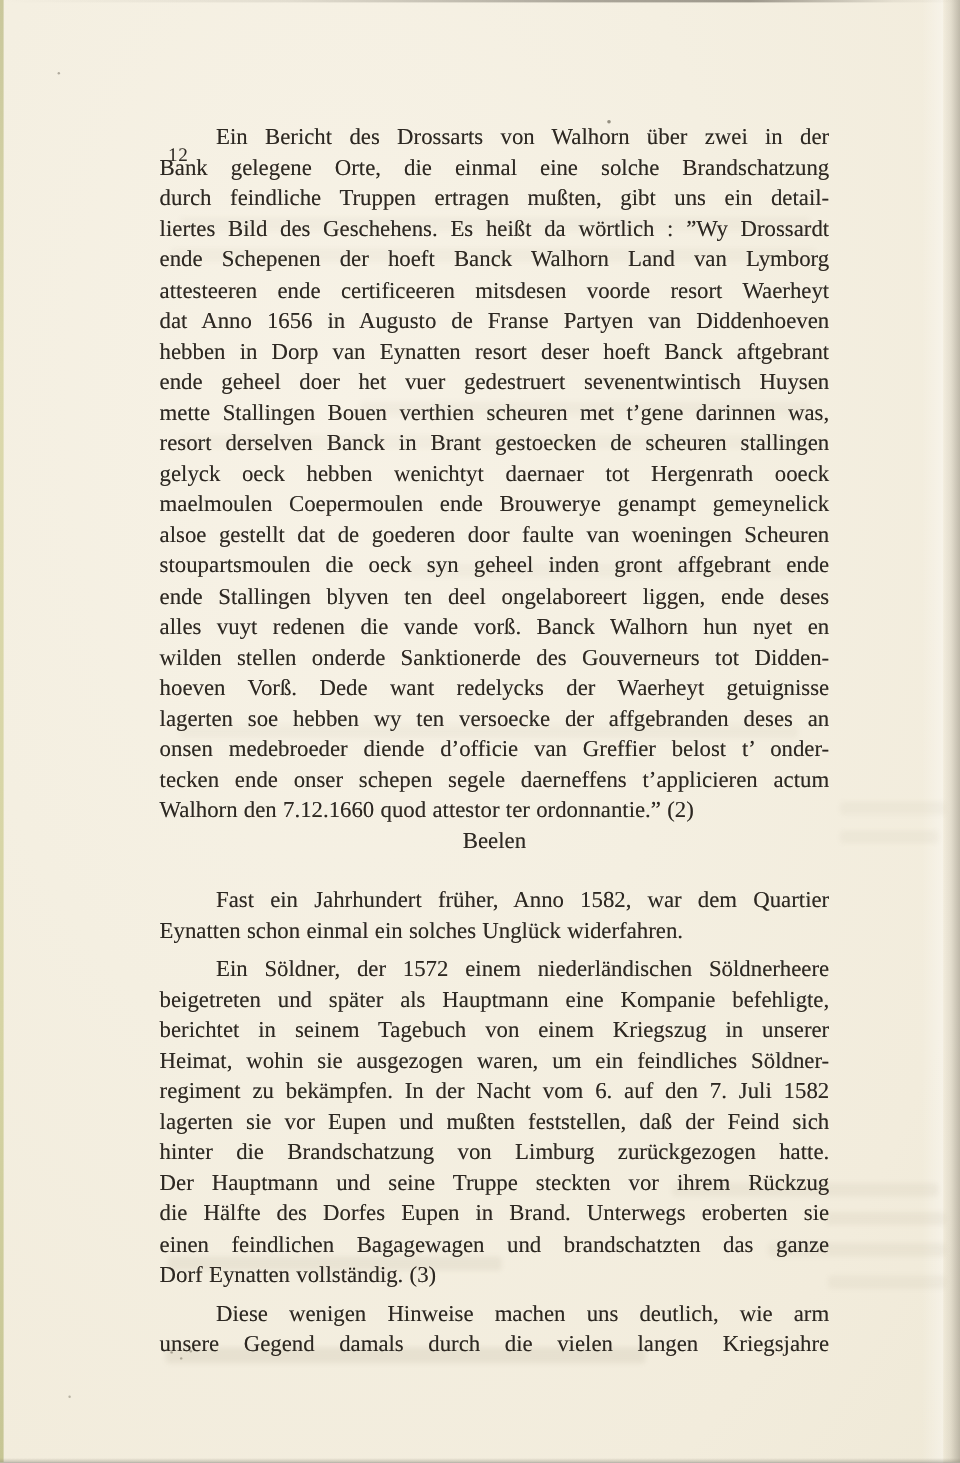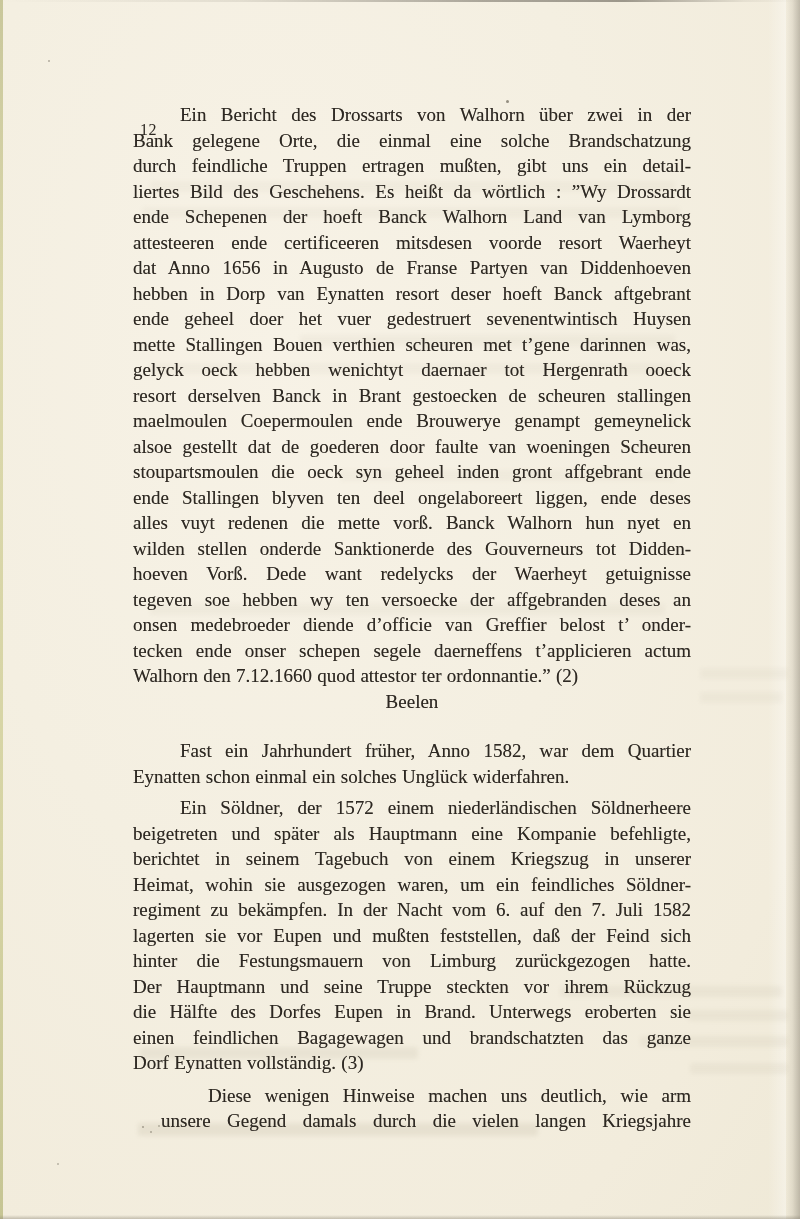--- a/index.html
+++ b/index.html
@@ -33,21 +33,21 @@
     position:absolute; left:133px; top:102px; width:558px;
     font-size:19px; line-height:25.5px;
     text-shadow: 0 0 0.4px rgba(45,40,34,0.45);
   }
   .para .line { text-align:justify; text-align-last:justify; word-spacing:0.5px; }
   .para .line.first { text-indent:47px; }
   .para .line.last  { text-align-last:left; }
   .attribution { text-align:center; }
   .m-p1 { margin-top:24px; }
   .m-p2 { margin-top:6px; }
-  .m-p3 { margin-top:7px;margin-left:28px; }
+  .m-p3 { margin-top:7px; }
 
   
   .ghost { position:absolute; background:#93886e; filter:blur(2px); border-radius:3px; }
   
   .speck { position:absolute; background:#5f594c; border-radius:50%; }
 </style>
 </head>
 <body>
 
 <div class="page">
@@ -87,47 +87,47 @@
         <div class="line first">Ein Bericht des Drossarts von Walhorn über zwei in der</div>
         <div class="line">Bank gelegene Orte, die einmal eine solche Brandschatzung</div>
         <div class="line">durch feindliche Truppen ertragen mußten, gibt uns ein detail-</div>
         <div class="line">liertes Bild des Geschehens. Es heißt da wörtlich : ”Wy Drossardt</div>
         <div class="line">ende Schepenen der hoeft Banck Walhorn Land van Lymborg</div>
         <div class="line">attesteeren ende certificeeren mitsdesen voorde resort Waerheyt</div>
         <div class="line">dat Anno 1656 in Augusto de Franse Partyen van Diddenhoeven</div>
         <div class="line">hebben in Dorp van Eynatten resort deser hoeft Banck aftgebrant</div>
         <div class="line">ende geheel doer het vuer gedestruert sevenentwintisch Huysen</div>
         <div class="line">mette Stallingen Bouen verthien scheuren met t’gene darinnen was,</div>
+        <div class="line">resort derselven Banck in Brant gestoecken de scheuren stallingen</div>
         <div class="line">gelyck oeck hebben wenichtyt daernaer tot Hergenrath ooeck</div>
-        <div class="line">resort derselven Banck in Brant gestoecken de scheuren stallingen</div>
         <div class="line">maelmoulen Coepermoulen ende Brouwerye genampt gemeynelick</div>
         <div class="line">alsoe gestellt dat de goederen door faulte van woeningen Scheuren</div>
         <div class="line">stoupartsmoulen die oeck syn geheel inden gront affgebrant ende</div>
         <div class="line">ende Stallingen blyven ten deel ongelaboreert liggen, ende deses</div>
-        <div class="line">alles vuyt redenen die mette vorß. Banck Walhorn hun nyet en</div>
+        <div class="line">alles vuyt redenen die vande vorß. Banck Walhorn hun nyet en</div>
         <div class="line">wilden stellen onderde Sanktionerde des Gouverneurs tot Didden-</div>
         <div class="line">hoeven Vorß. Dede want redelycks der Waerheyt getuignisse</div>
-        <div class="line">tegeven soe hebben wy ten versoecke der affgebranden deses an</div>
+        <div class="line">lagerten soe hebben wy ten versoecke der affgebranden deses an</div>
         <div class="line">onsen medebroeder diende d’officie van Greffier belost t’ onder-</div>
         <div class="line">tecken ende onser schepen segele daerneffens t’applicieren actum</div>
         <div class="line last">Walhorn den 7.12.1660 quod attestor ter ordonnantie.” (2)</div>
       </div>
     <div class="attribution">Beelen</div>
     <div class="para m-p1">
         <div class="line first">Fast ein Jahrhundert früher, Anno 1582, war dem Quartier</div>
         <div class="line last">Eynatten schon einmal ein solches Unglück widerfahren.</div>
       </div>
     <div class="para m-p2">
         <div class="line first">Ein Söldner, der 1572 einem niederländischen Söldnerheere</div>
         <div class="line">beigetreten und später als Hauptmann eine Kompanie befehligte,</div>
         <div class="line">berichtet in seinem Tagebuch von einem Kriegszug in unserer</div>
         <div class="line">Heimat, wohin sie ausgezogen waren, um ein feindliches Söldner-</div>
         <div class="line">regiment zu bekämpfen. In der Nacht vom 6. auf den 7. Juli 1582</div>
         <div class="line">lagerten sie vor Eupen und mußten feststellen, daß der Feind sich</div>
-        <div class="line">hinter die Festungsmauern von Limburg zurückgezogen hatte.</div>
+        <div class="line">hinter die Brandschatzung von Limburg zurückgezogen hatte.</div>
         <div class="line">Der Hauptmann und seine Truppe steckten vor ihrem Rückzug</div>
         <div class="line">die Hälfte des Dorfes Eupen in Brand. Unterwegs eroberten sie</div>
         <div class="line">einen feindlichen Bagagewagen und brandschatzten das ganze</div>
         <div class="line last">Dorf Eynatten vollständig. (3)</div>
       </div>
     <div class="para m-p3">
         <div class="line first">Diese wenigen Hinweise machen uns deutlich, wie arm</div>
         <div class="line">unsere Gegend damals durch die vielen langen Kriegsjahre</div>
       </div>
   </div>

